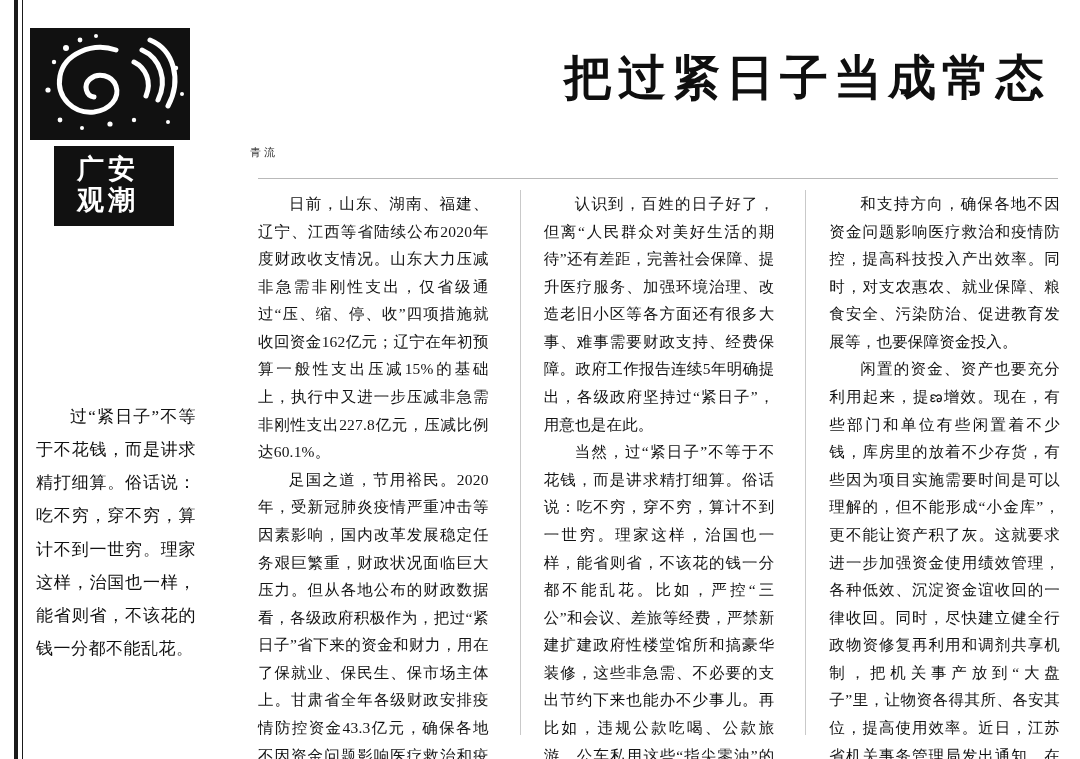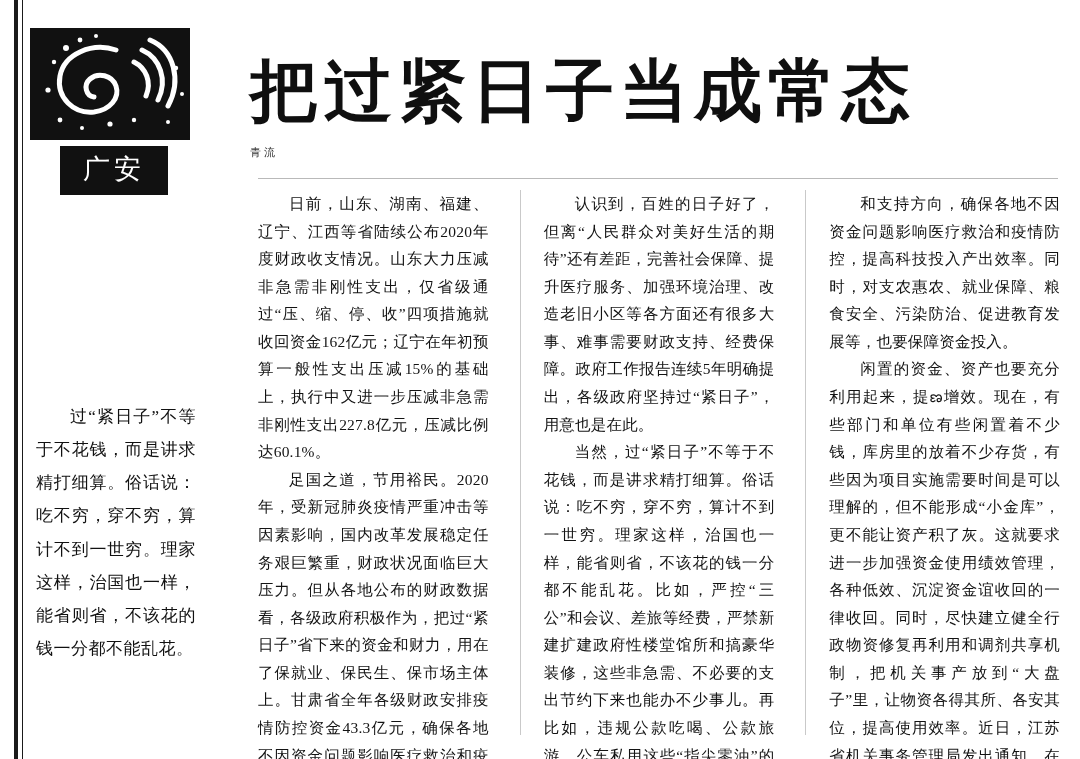--- a/index.html
+++ b/index.html
@@ -52,25 +52,25 @@
     position: relative;
     overflow: hidden;
   }
   .logo-wave svg { display:block; }
   .logo-name {
     width: 108px;
     margin: 6px auto 0 auto;
     background: #111111;
     color: #ffffff;
     text-align: center;
-    padding: 8px 0 10px 0;
+    padding: 8px 12px 10px 0;
     letter-spacing: 4px;
     line-height: 1.15;
     font-size: 27px;
-    font-weight: normal;
+    font-weight: bold;
     font-family: "Liberation Serif", "DejaVu Serif", serif;
   }
   .logo-name span { display: block; }
 
   
   .standfirst {
     position: absolute;
     left: 36px;
     top: 400px;
     width: 160px;
@@ -81,22 +81,22 @@
     text-indent: 2em;
     color: #111111;
   }
 
   
   .headline {
     position: absolute;
     left: 250px;
     top: 46px;
     width: 800px;
-    text-align: left;
-    font-size: 68px;
+    text-align: right;
+    font-size: 48px;
     font-weight: bold;
     letter-spacing: 6px;
     color: #0f0f0f;
     font-family: "Liberation Serif", "DejaVu Serif", serif;
     white-space: nowrap;
   }
   .byline {
     position: absolute;
     left: 250px;
     top: 145px;
@@ -180,20 +180,21 @@
           <circle cx="80" cy="96" r="2.6"></circle>
           <circle cx="104" cy="92" r="2.2"></circle>
           <circle cx="138" cy="94" r="2"></circle>
           <circle cx="146" cy="40" r="2.2"></circle>
           <circle cx="152" cy="66" r="2"></circle>
         </g>
       </svg>
     </div>
     <div class="logo-name">
       <span>广安</span>
+      <span>观潮</span>
     </div>
   </div>
 
   <div class="standfirst">过“紧日子”不等于不花钱，而是讲求精打细算。俗话说：吃不穷，穿不穷，算计不到一世穷。理家这样，治国也一样，能省则省，不该花的钱一分都不能乱花。</div>
 
   <div class="headline">把过紧日子当成常态</div>
   <div class="byline">青流</div>
 
   <div class="top-rule"></div>
 

